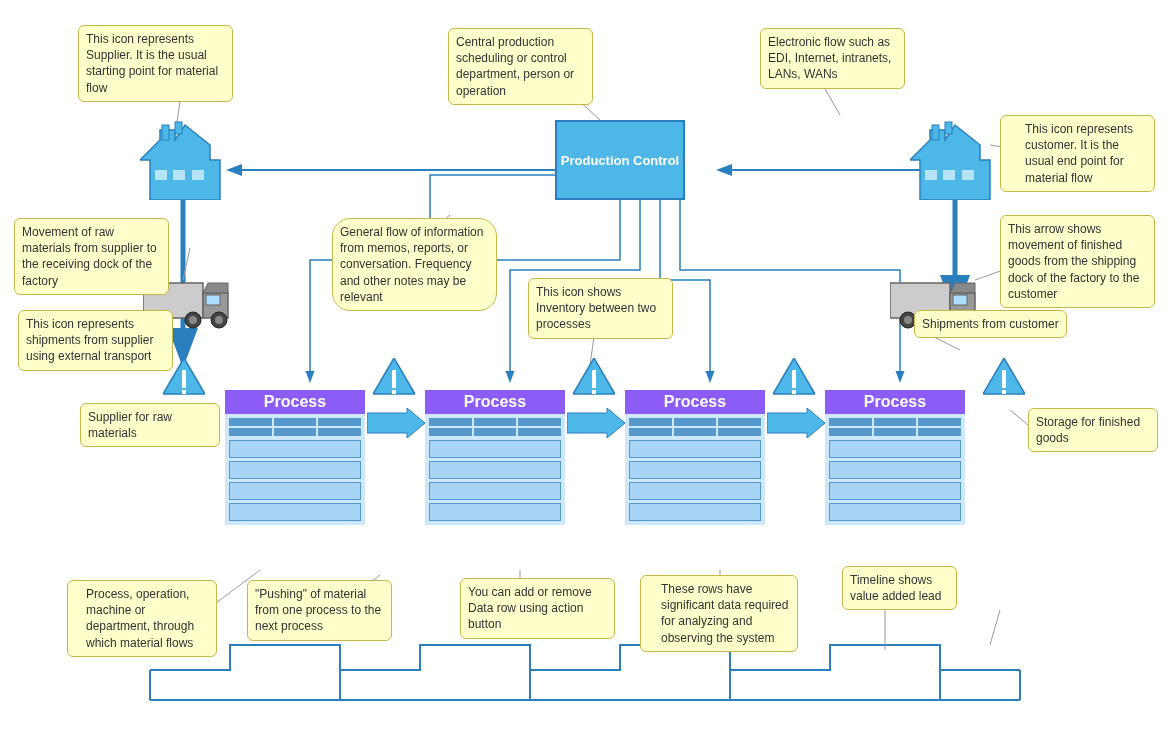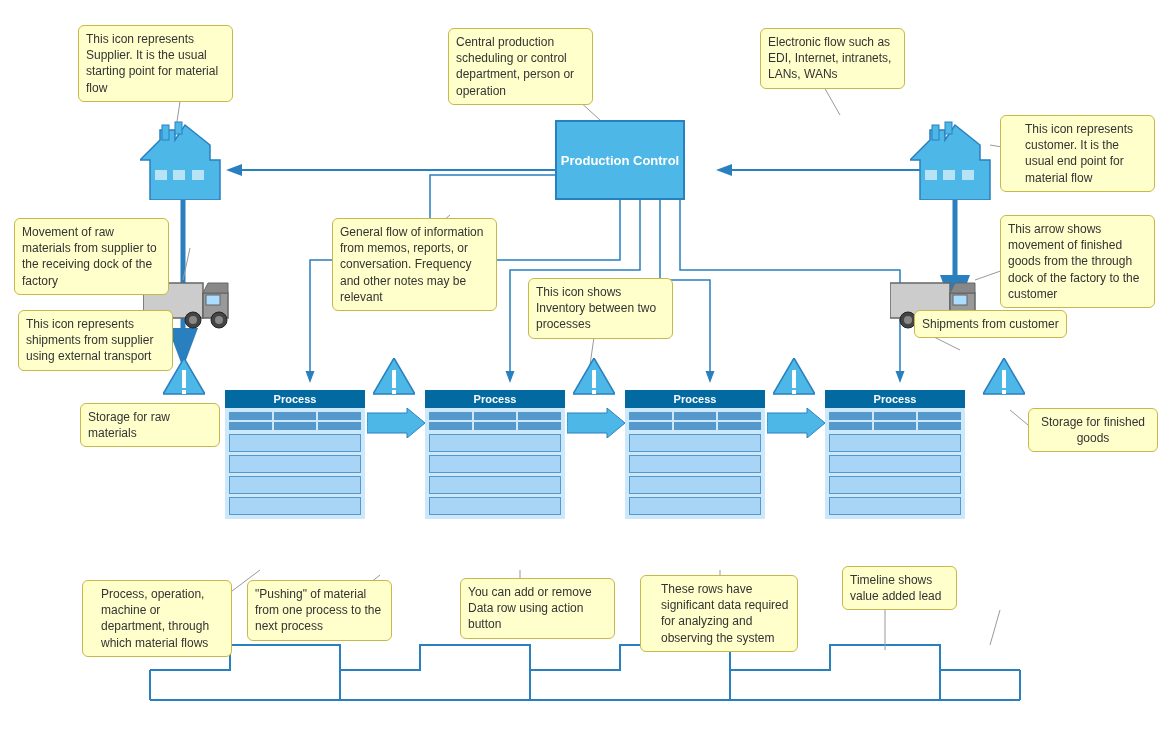--- a/index.html
+++ b/index.html
@@ -33,26 +33,26 @@
     }
 
     
     .factory {
       position: absolute;
     }
     .factory svg {
       display: block;
     }
     .process-header {
-      background: #0369a1;
+      background: #8b5cf6;
       color: #fff;
       text-align: center;
       padding: 3px 0;
       font-weight: bold;
-      font-size: 11px;
+      font-size: 16px;
     }
 
     
     #svg-overlay {
       position: absolute;
       top: 0;
       left: 0;
       width: 1170px;
       height: 735px;
       pointer-events: none;
@@ -339,56 +339,56 @@
 
   <div class="callout" style="left:14px; top:218px; max-width:155px;">
     <span>Movement of raw materials from supplier to the receiving dock of the factory</span>
   </div>
 
   <div class="callout" style="left:18px; top:310px; max-width:155px;">
     <span>This icon represents shipments from supplier using external transport</span>
   </div>
 
   <div class="callout" style="left:80px; top:403px; max-width:140px;">
-    <span>Storage for raw materials</span>
+    <span>Supplier for raw materials</span>
   </div>
 
   <div class="callout" style="left:448px; top:28px; max-width:145px;">
     <span>Central production scheduling or control department, person or operation</span>
   </div>
 
   <div class="callout" style="left:760px; top:28px; max-width:145px;">
     <span>Electronic flow such as EDI, Internet, intranets, LANs, WANs</span>
   </div>
 
   <div class="callout" style="left:1000px; top:115px; max-width:155px;padding-left:24px;">
     <span>This icon represents customer. It is the usual end point for material flow</span>
   </div>
 
   <div class="callout" style="left:1000px; top:215px; max-width:155px;">
-    <span>This arrow shows movement of finished goods from the through dock of the factory to the customer</span>
+    <span>This arrow shows movement of finished goods from the shipping dock of the factory to the customer</span>
   </div>
 
   <div class="callout" style="left:878px; top:310px; max-width:155px;margin-left:36px;">
     <span>Shipments from customer</span>
   </div>
 
-  <div class="callout" style="left:1028px; top:408px; max-width:130px;text-align:center;">
+  <div class="callout" style="left:1028px; top:408px; max-width:130px;">
     <span>Storage for finished goods</span>
   </div>
 
-  <div class="callout" style="left:332px; top:218px; max-width:165px;">
+  <div class="callout" style="left:332px; top:218px; max-width:165px;border-radius:18px;">
     <span>General flow of information from memos, reports, or conversation. Frequency and other notes may be relevant</span>
   </div>
 
   <div class="callout" style="left:528px; top:278px; max-width:145px;">
     <span>This icon shows Inventory between two processes</span>
   </div>
 
-  <div class="callout" style="left:82px; top:580px; max-width:150px;padding-left:18px;">
+  <div class="callout" style="left:67px; top:580px; max-width:150px;padding-left:18px;">
     <span>Process, operation, machine or department, through which material flows</span>
   </div>
 
   <div class="callout" style="left:247px; top:580px; max-width:145px;">
     <span>"Pushing" of material from one process to the next process</span>
   </div>
 
   <div class="callout" style="left:460px; top:578px; max-width:155px;">
     <span>You can add or remove Data row using action button</span>
   </div>

